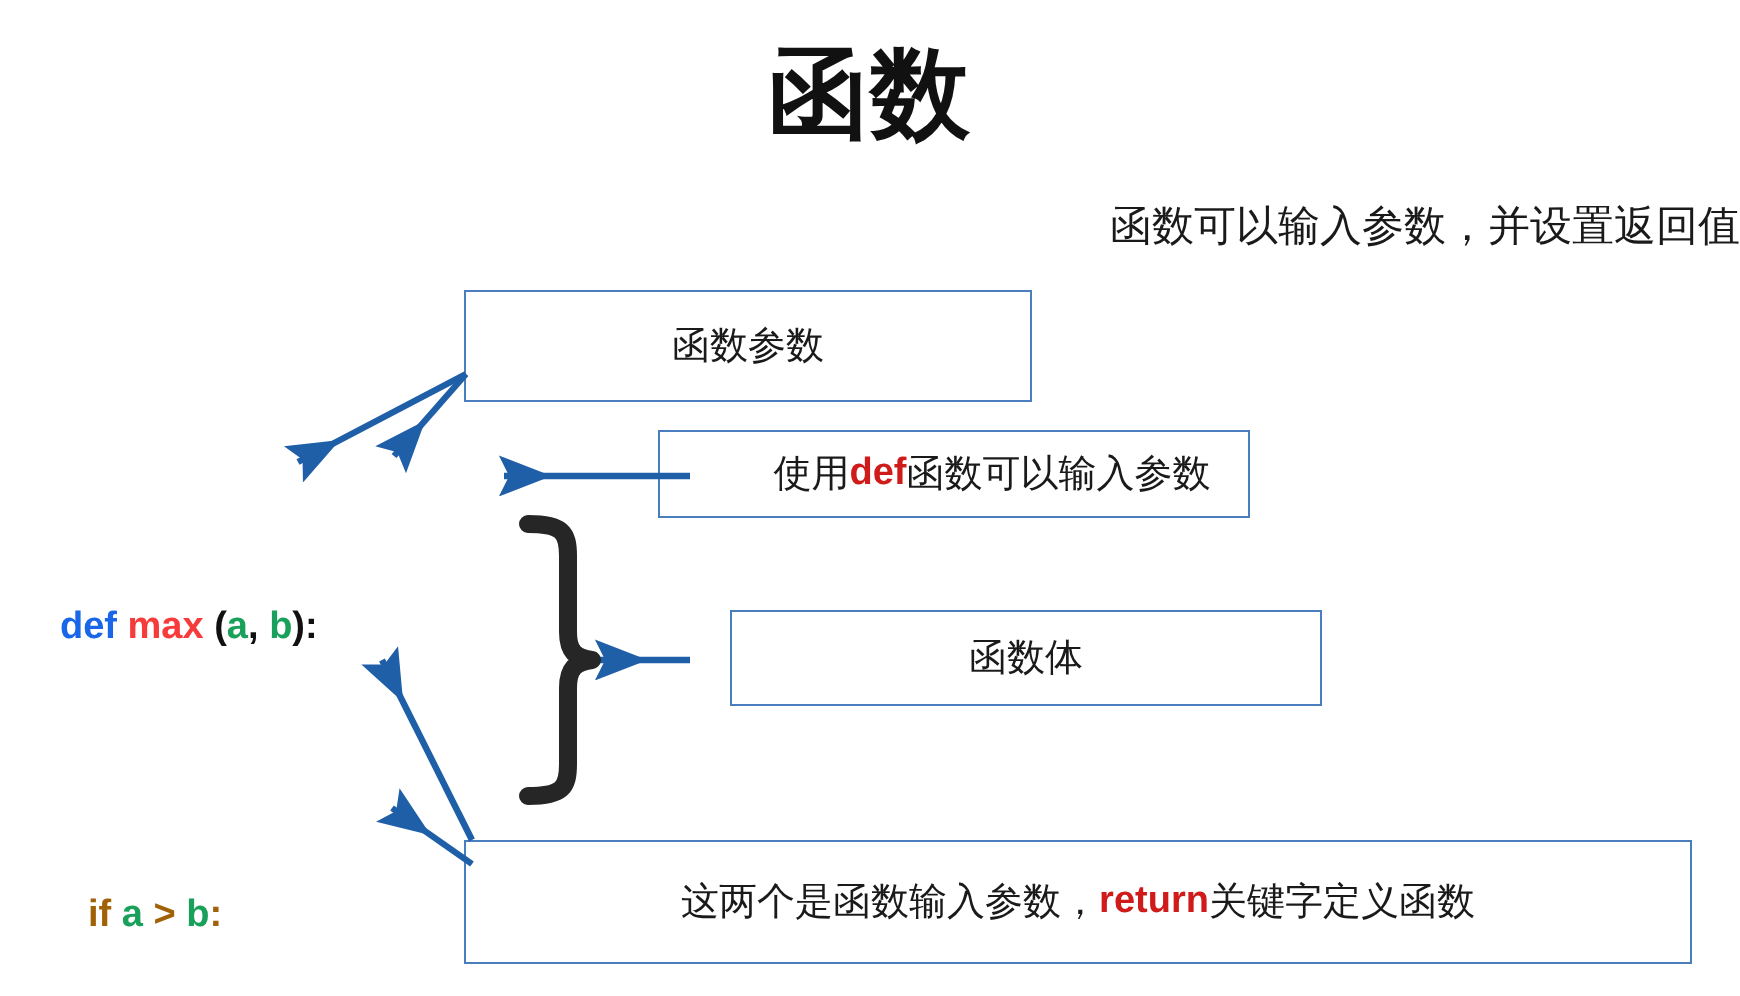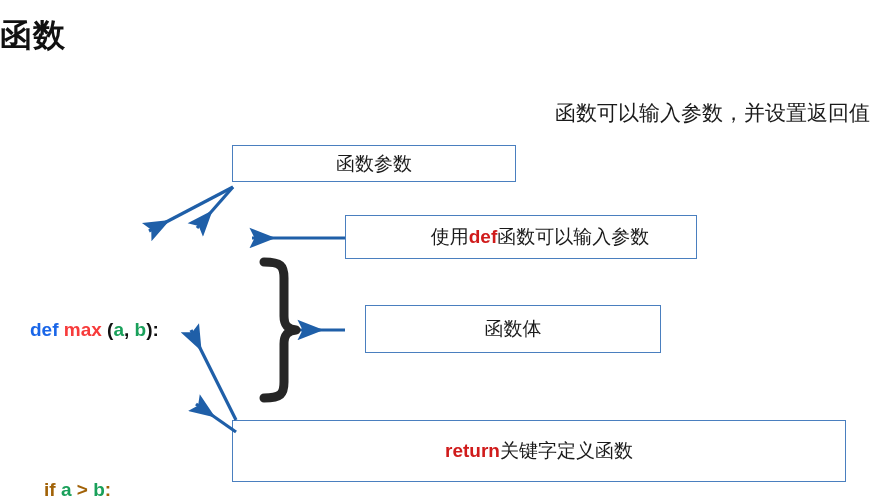--- a/index.html
+++ b/index.html
@@ -16,22 +16,22 @@
     font-family: "Liberation Sans", "DejaVu Sans", sans-serif;
     color: #1a1a1a;
   }
 
   
   .title {
     position: absolute;
     left: 0;
     top: 14px;
     width: 870px;
-    text-align: left;
-    font-size: 32px;
+    text-align: center;
+    font-size: 50px;
     font-weight: bold;
     letter-spacing: 1px;
     color: #111111;
   }
   .subtitle {
     position: absolute;
     left: 0;
     top: 99px;
     width: 870px;
     text-align: right;
@@ -42,21 +42,21 @@
 
   
   .code {
     position: absolute;
     left: 30px;
     top: 224px;
     font-size: 19px;
     line-height: 36px;
     white-space: pre;
   }
-  .code .line { height: 36px; white-space: pre; margin-top: 16px; }
+  .code .line { height: 36px; white-space: pre; }
   .kw-def    { color: #1a66e8; font-weight: bold; }
   .fn-name   { color: #f73b3b; font-weight: bold; }
   .var       { color: #19a05a; font-weight: bold; }
   .punct     { color: #111111; font-weight: bold; }
   .kw-if     { color: #a16207; font-weight: bold; }
   .ind1 { padding-left: 14px; }
 
   
   .box {
     position: absolute;
@@ -65,22 +65,22 @@
     box-sizing: border-box;
     display: flex;
     align-items: center;
     justify-content: center;
     font-size: 19px;
     color: #1a1a1a;
     text-align: center;
   }
   .box .em-red { color: #d01b1b; font-weight: bold; }
 
-  #box-params   { left: 232px; top: 145px; width: 284px; height: 37px; }
-  #box-def      { left: 345px; top: 215px; width: 352px; height: 44px; padding-left: 38px; }
+  #box-params   { left: 232px; top: 145px; width: 284px; height: 56px; }
+  #box-def      { left: 329px; top: 215px; width: 296px; height: 44px; padding-left: 38px; }
   #box-body     { left: 345px; top: 305px; width: 296px; height: 48px; margin-left: 20px; }
   #box-return   { left: 232px; top: 420px; width: 614px; height: 62px; }
 
   
   #art {
     position: absolute;
     left: 0; top: 0;
     width: 870px;
     height: 498px;
     pointer-events: none;
@@ -115,20 +115,21 @@
     <span>使用 </span>
       <span class="em-red">def</span>
       <span> 函数可以输入参数</span>
   </div>
 
   <div class="box" id="box-body">
     <span>函数体</span>
   </div>
 
   <div class="box" id="box-return">
+    <span>这两个是函数输入参数，</span>
       <span class="em-red">return</span>
       <span> 关键字定义函数</span>
   </div>
 
   <svg id="art" viewBox="0 0 870 498">
     <defs>
       <marker id="ah" markerWidth="9" markerHeight="9" refX="7.4" refY="3.2" orient="auto" markerUnits="strokeWidth">
         <path d="M0,3.2 L8.2,0 L6.6,3.2 L8.2,6.4 Z" fill="#1f5fa8"></path>
       </marker>
     </defs>

